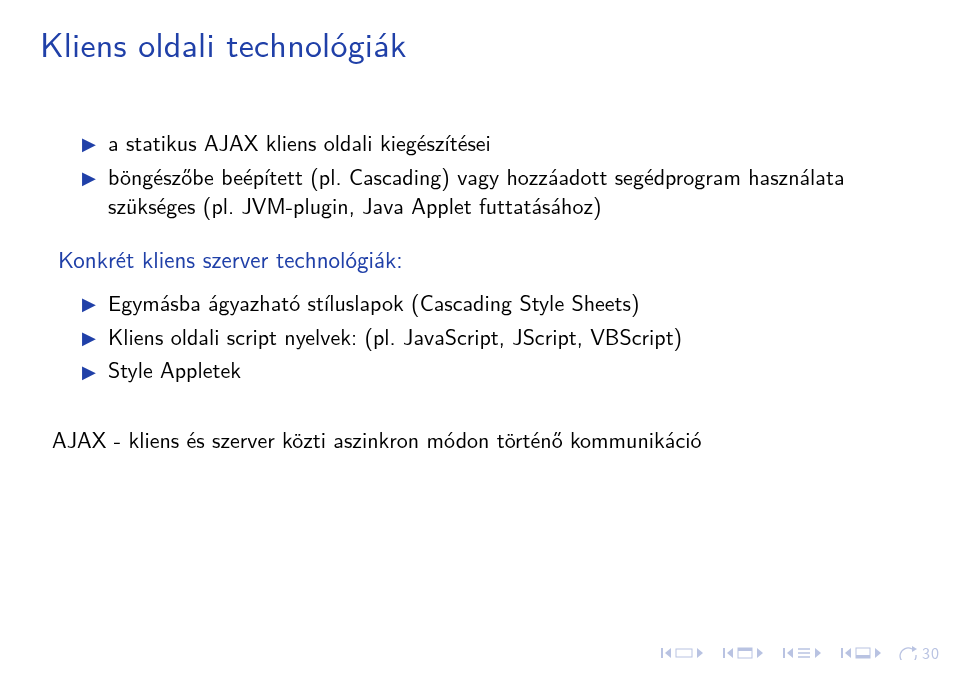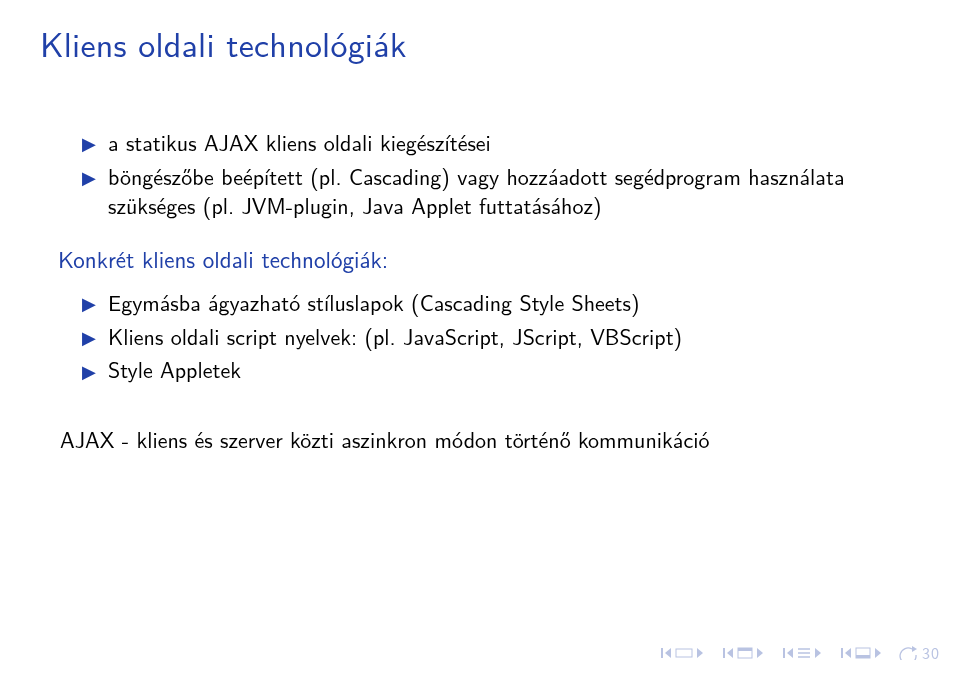--- a/index.html
+++ b/index.html
@@ -46,21 +46,21 @@
     top: 0.18em;
     color: #2040a8;
     font-size: 18px;
   }
   .subhead {
     color: #2040a8;
     font-size: 23px;
     margin: 22px 0 14px 18px;
   }
   .para {
-    margin: 40px 0 0 20px;
+    margin: 40px 0 0 12px;
   }
   .nav {
     position: absolute;
     right: 20px;
     bottom: 12px;
     display: flex;
     align-items: center;
     gap: 10px;
     color: #b9c3e2;
     font-size: 14px;
@@ -91,21 +91,21 @@
       <li>
         <span class="marker">▶</span>
         <span>a statikus AJAX kliens oldali kiegészítései</span>
       </li>
       <li>
         <span class="marker">▶</span>
         <span>böngészőbe beépített (pl. Cascading) vagy hozzáadott segédprogram használata szükséges (pl. JVM-plugin, Java Applet futtatásához)</span>
       </li>
     </ul>
 
-    <div class="subhead">Konkrét kliens oldali technológiák:</div>
+    <div class="subhead">Konkrét kliens szerver technológiák:</div>
 
     <ul class="itemize">
       <li>
         <span class="marker">▶</span>
         <span>Egymásba ágyazható stíluslapok (Cascading Style Sheets)</span>
       </li>
       <li>
         <span class="marker">▶</span>
         <span>Kliens oldali script nyelvek: (pl. JavaScript, JScript, VBScript)</span>
       </li>

